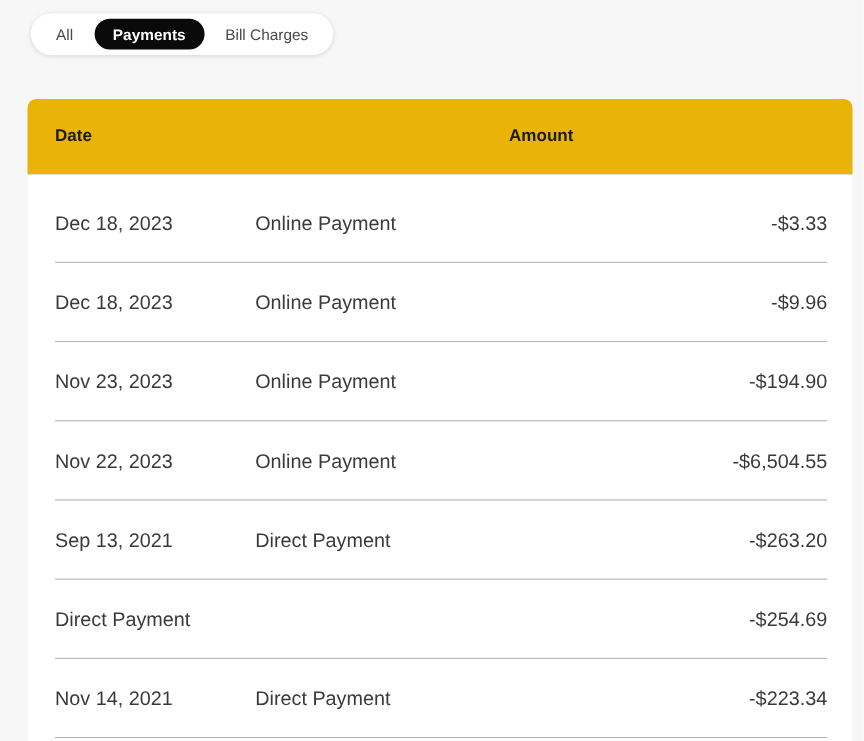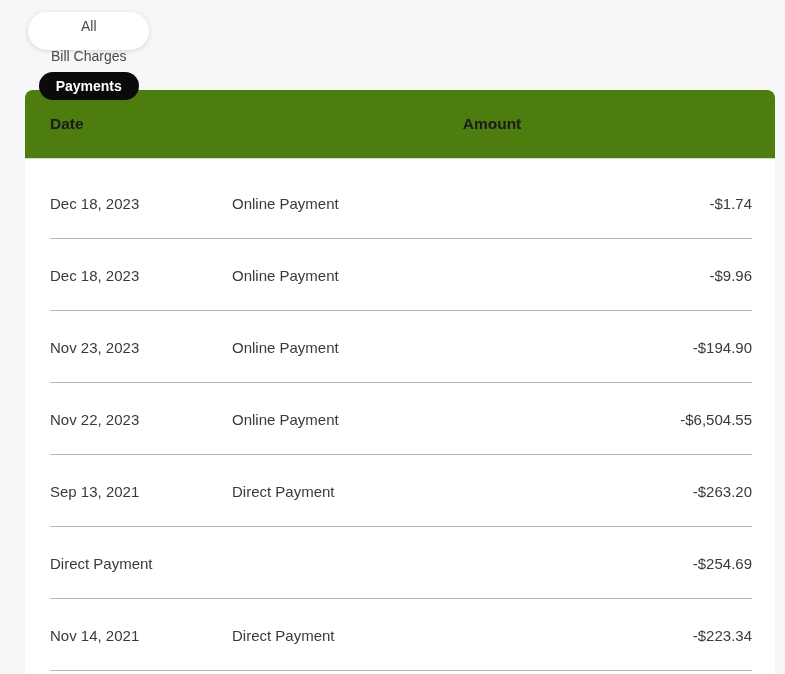--- a/index.html
+++ b/index.html
@@ -16,21 +16,20 @@
   .tabs-wrap {
     display: inline-flex;
     align-items: center;
     margin: 12px 0 0 28px;
     height: 38px;
     padding: 0 6px;
     background: #ffffff;
     border-radius: 19px;
     box-shadow: 0 1px 5px rgba(0,0,0,0.14);
     gap: 2px;
-    flex-direction: column;
   }
   .tab {
     padding: 6px 17px;
     font-size: 14px;
     color: #4c4a48;
     border-radius: 14px;
     cursor: pointer;
     white-space: nowrap;
     line-height: 1.15;
   }
@@ -44,42 +43,42 @@
   .card {
     margin: 40px 10px 0 25px;
     width: 750px;
   }
   .card-header {
     display: grid;
     grid-template-columns: 182px 1fr auto;
     align-items: center;
     height: 69px;
     padding: 0 23px 0 25px;
-    background: #4d7c0f;
+    background: #eab308;
     border-bottom: 1px solid #d6d6d6;
     border-radius: 8px 8px 0 0;
     font-size: 15.5px;
     font-weight: bold;
     color: #1c1b1a;
   }
   .card-header .col-amount { text-align: center; }
 
   .card-body {
     background: #ffffff;
     padding-top: 8px;
     min-height: 520px;
   }
   .row {
     position: relative;
     display: grid;
     grid-template-columns: 182px 1fr auto;
     align-items: center;
     height: 72px;
     padding: 0 23px 0 25px;
-    font-size: 15px;
+    font-size: 18px;
     color: #3b3a39;
     cursor: pointer;
   }
   .row::after {
     content: "";
     position: absolute;
     left: 25px;
     right: 23px;
     bottom: 0;
     height: 1px;
@@ -88,38 +87,38 @@
   .cell-amount { text-align: right; }
 </style>
 </head>
 <body>
 
 
 
 
 <div class="tabs-wrap">
   <div class="tab">All</div>
+  <div class="tab selected">Payments</div>
   <div class="tab">Bill Charges</div>
-  <div class="tab selected">Payments</div>
 </div>
 
 
 <div class="card">
 
   <div class="card-header">
     <div class="col-date">Date</div>
     <div class="col-amount">Amount</div>
   </div>
 
   <div class="card-body">
 
     <div class="row">
       <div class="cell-date">Dec 18, 2023</div>
       <div class="cell-activity">Online Payment</div>
-      <div class="cell-amount">-$1.74</div>
+      <div class="cell-amount">-$3.33</div>
     </div>
 
     <div class="row">
       <div class="cell-date">Dec 18, 2023</div>
       <div class="cell-activity">Online Payment</div>
       <div class="cell-amount">-$9.96</div>
     </div>
 
     <div class="row">
       <div class="cell-date">Nov 23, 2023</div>

